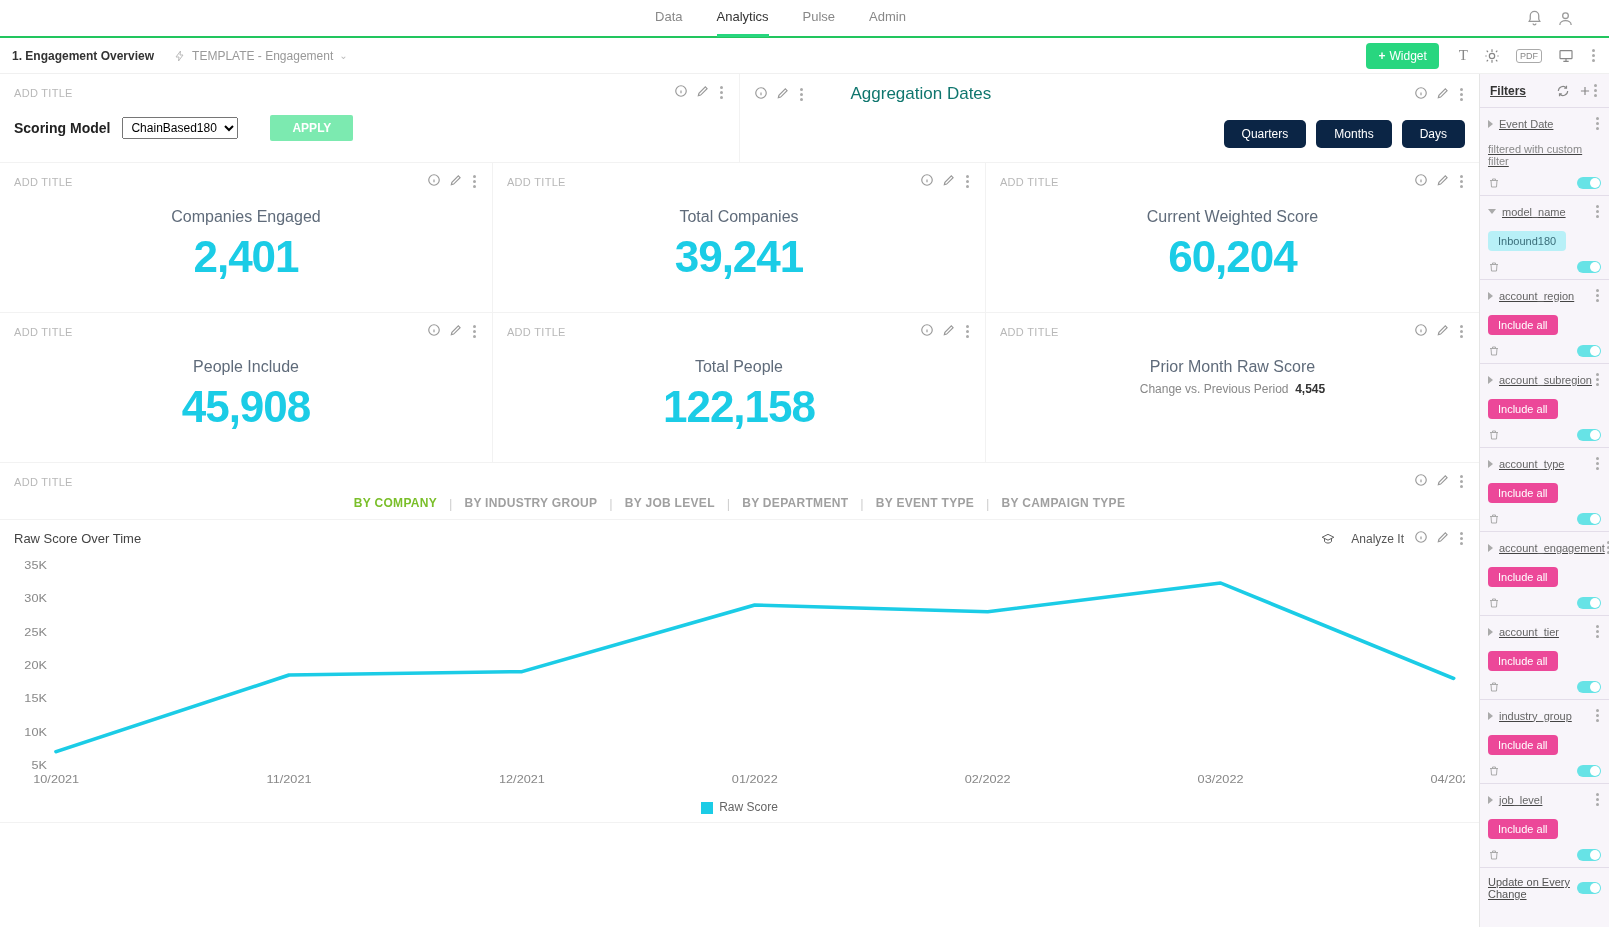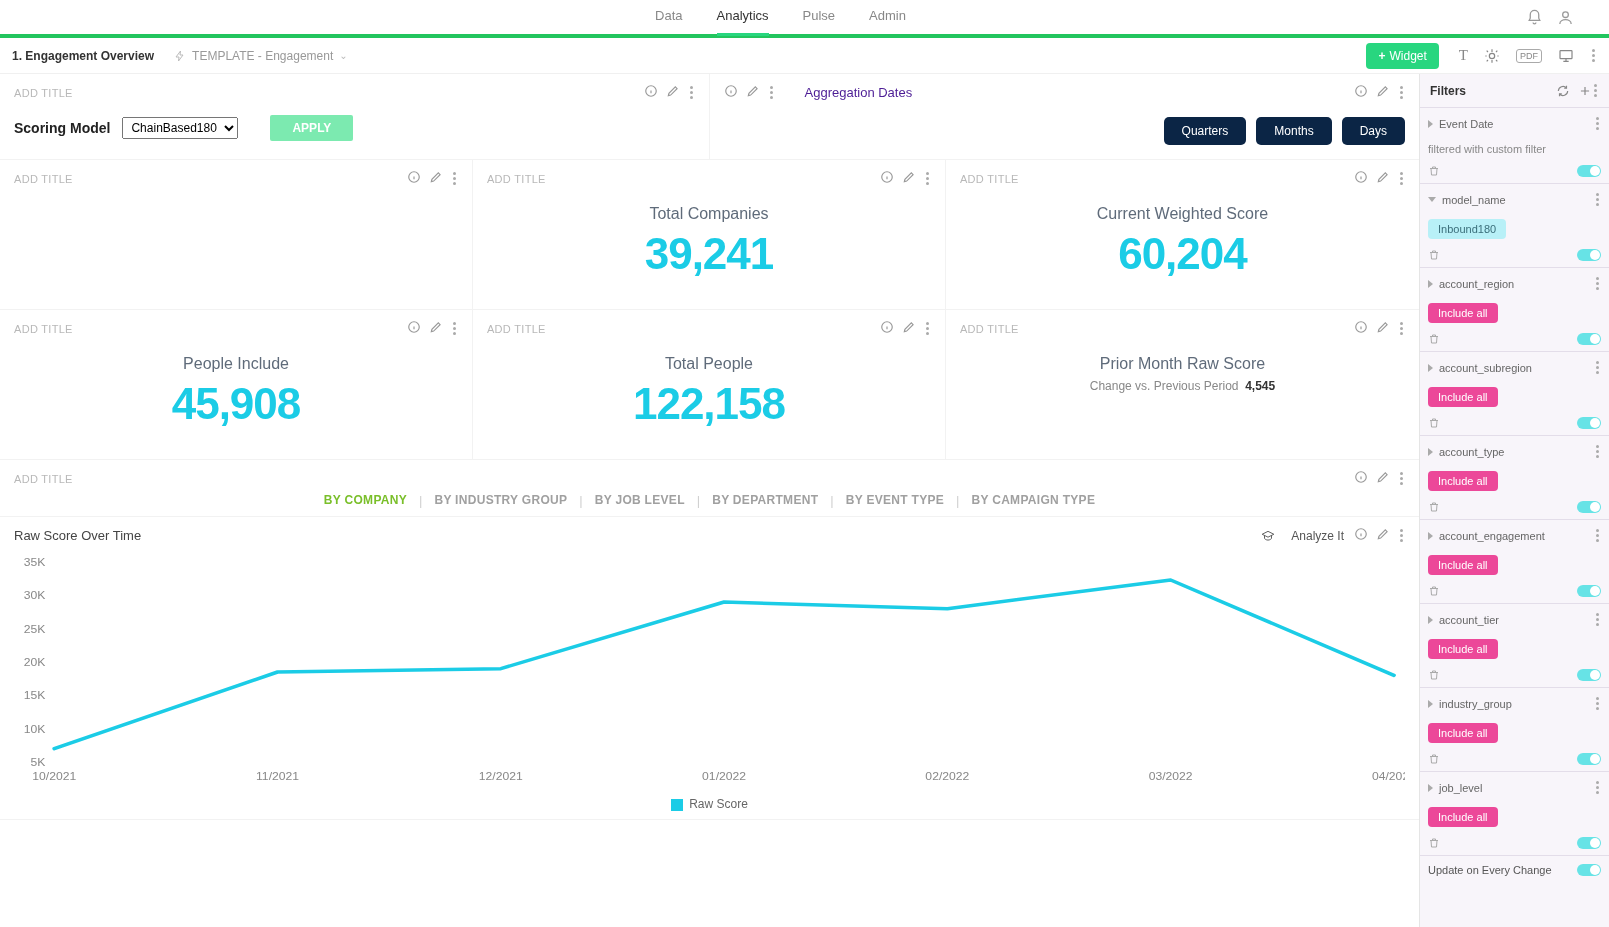--- a/index.html
+++ b/index.html
@@ -1,40 +1,40 @@
 <!DOCTYPE html>
 <html><head>
 <meta charset="utf-8">
 <style>
 * { box-sizing: border-box; margin: 0; padding: 0; font-family: -apple-system, BlinkMacSystemFont, "Segoe UI", Arial, sans-serif; }
 body { background: #fff; color: #444; font-size: 13px; overflow: hidden; }
-.topnav { height: 38px; display: flex; align-items: center; border-bottom: 4px solid #22c55e; padding: 0 35px; }
+.topnav { height: 38px; display: flex; align-items: center; border-bottom: 2px solid #22c55e; padding: 0 35px; }
 .topnav-center { flex: 1; display: flex; justify-content: center; gap: 34px; }
 .topnav-item { color: #888; cursor: pointer; padding: 10px 0; font-size: 13px; }
 .topnav-item.active { color: #333; border-bottom: 3px solid #28d67f; font-weight: 500; }
 .topnav-right { display: flex; gap: 14px; color: #999; }
 .topnav-right svg { width: 17px; height: 17px; cursor: pointer; }
 
 .subbar { height: 36px; display: flex; align-items: center; padding: 0 12px; border-bottom: 1px solid #f0f0f0; gap: 20px; text-align: right; }
 .crumb { font-size: 12px; color: #333; font-weight: 600; }
 .template-label { font-size: 12px; color: #999; display: flex; align-items: center; gap: 6px; }
 .subbar-spacer { flex: 1; }
 .btn-widget { background: #28d67f; color: #fff; border-radius: 4px; padding: 6px 12px; font-size: 12px; display: flex; align-items: center; gap: 4px; cursor: pointer; }
 .subbar-icons { display: flex; gap: 16px; color: #888; align-items: center; }
 .subbar-icons > * { cursor: pointer; }
 .pdf-badge { border: 1px solid #aaa; border-radius: 3px; font-size: 9px; padding: 1px 3px; color: #888; }
 
 .main-wrap { display: flex; height: calc(100vh - 74px); }
 .content { flex: 1; overflow-y: auto; padding: 0; }
-.filters { width: 190px; border-left: 1px solid #e5e5e5; background: #f8f5fa; overflow-y: auto; font-size: 11px; }
+.filters { width: 130px; border-left: 1px solid #e5e5e5; background: #f8f5fa; overflow-y: auto; font-size: 11px; text-decoration: underline; }
 
 .widget-row { display: flex; border-bottom: 1px solid #f2f2f2; }
 .widget { border-right: 1px solid #f2f2f2; position: relative; padding: 0; }
 .widget:last-child { border-right: none; }
-.widget-header { display: flex; align-items: center; padding: 10px 14px 6px; gap: 10px; }
+.widget-header { display: flex; align-items: center; padding: 10px 14px 6px; gap: 26px; }
 .add-title { color: #b8b8b8; font-size: 11px; letter-spacing: 0.3px; }
 .widget-header-spacer { flex: 1; }
 .widget-icons { display: flex; gap: 8px; color: #999; }
 .widget-icons svg { width: 14px; height: 14px; cursor: pointer; }
 
 .scoring-row { display: flex; align-items: center; gap: 12px; padding: 8px 14px 14px; }
 .scoring-label { font-size: 14px; font-weight: 600; color: #222; }
 .scoring-row select { font-size: 12px; padding: 2px 4px; width: 116px; }
 .apply-btn { background: #7ceab0; color: #fff; padding: 6px 22px; font-size: 12px; font-weight: 600; border-radius: 2px; cursor: pointer; margin-left: 20px; }
 
@@ -177,21 +177,21 @@
               </svg>
             <svg viewBox="0 0 24 24" fill="none" stroke="currentColor" stroke-width="2">
                 <path d="M4 20l4-1 11-11-3-3L5 16z"></path>
               </svg>
             <div class="dots-v">
                 <span></span>
                 <span></span>
                 <span></span>
               </div>
           </div>
-          <span style="margin-left:20px;color:#4c1d95;font-size:13px;">Aggregation Dates</span>
+          <span style="margin-left:20px;color:#0f766e;font-size:17px;">Aggregation Dates</span>
           <div class="widget-header-spacer"></div>
           <div class="widget-icons">
             <svg viewBox="0 0 24 24" fill="none" stroke="currentColor" stroke-width="2">
                 <circle cx="12" cy="12" r="9"></circle>
                 <path d="M12 8h.01M12 11v5"></path>
               </svg>
             <svg viewBox="0 0 24 24" fill="none" stroke="currentColor" stroke-width="2">
                 <path d="M4 20l4-1 11-11-3-3L5 16z"></path>
               </svg>
             <div class="dots-v">
@@ -221,20 +221,24 @@
               </svg>
               <svg viewBox="0 0 24 24" fill="none" stroke="currentColor" stroke-width="2">
                 <path d="M4 20l4-1 11-11-3-3L5 16z"></path>
               </svg>
               <div class="dots-v">
                 <span></span>
                 <span></span>
                 <span></span>
               </div>
             </div>
+          </div>
+          <div class="metric-body">
+            <div class="metric-label">Companies Engaged</div>
+            <div class="metric-value">2,401</div>
           </div>
         </div>
         <div class="widget" style="width: 33.333%;">
           <div class="widget-header">
             <span class="add-title">ADD TITLE</span>
             <div class="widget-header-spacer"></div>
             <div class="widget-icons">
               <svg viewBox="0 0 24 24" fill="none" stroke="currentColor" stroke-width="2">
                 <circle cx="12" cy="12" r="9"></circle>
                 <path d="M12 8h.01M12 11v5"></path>

